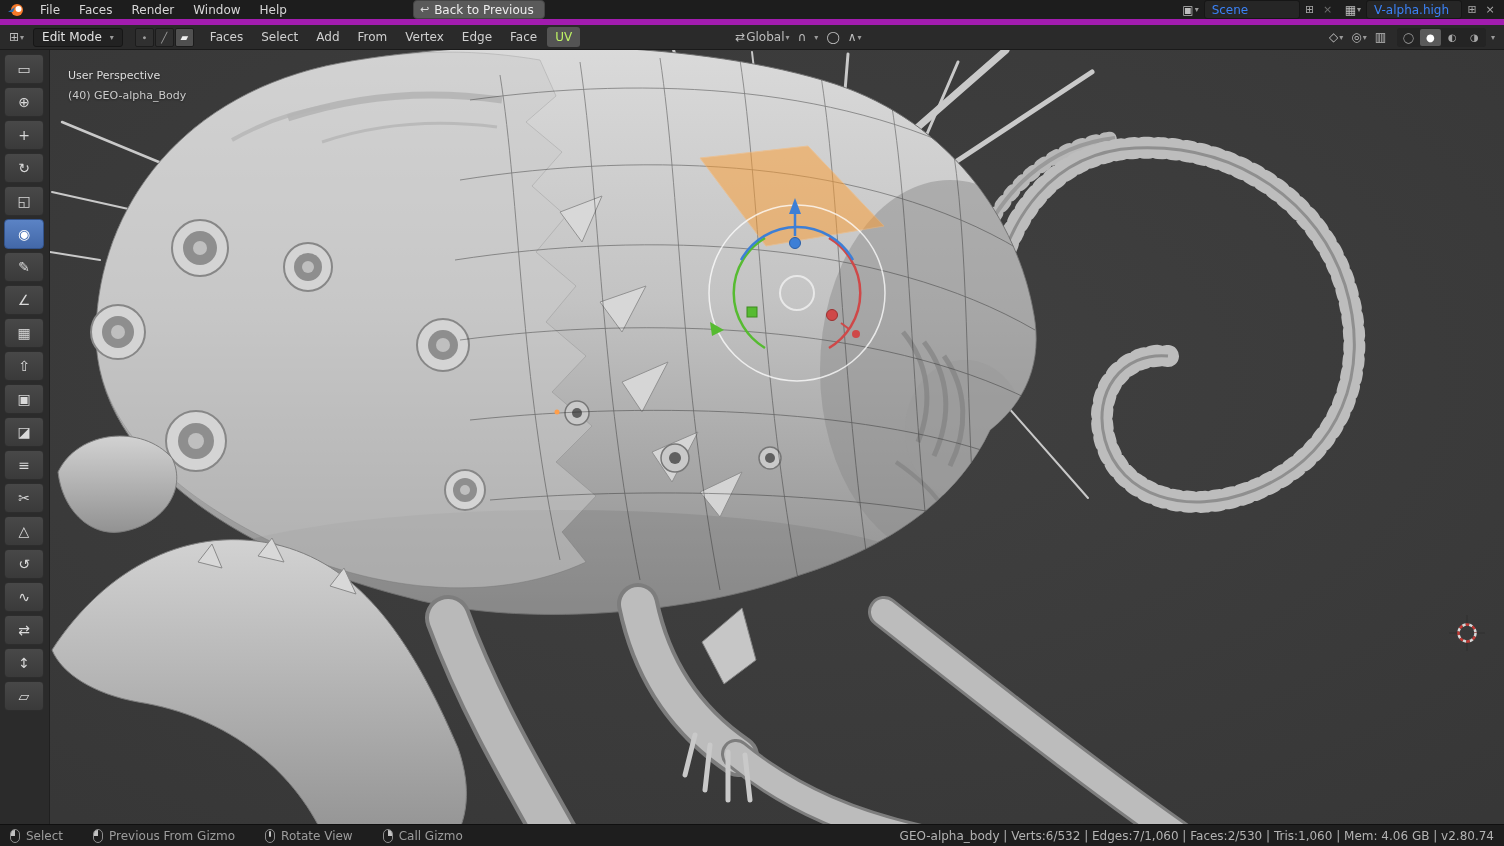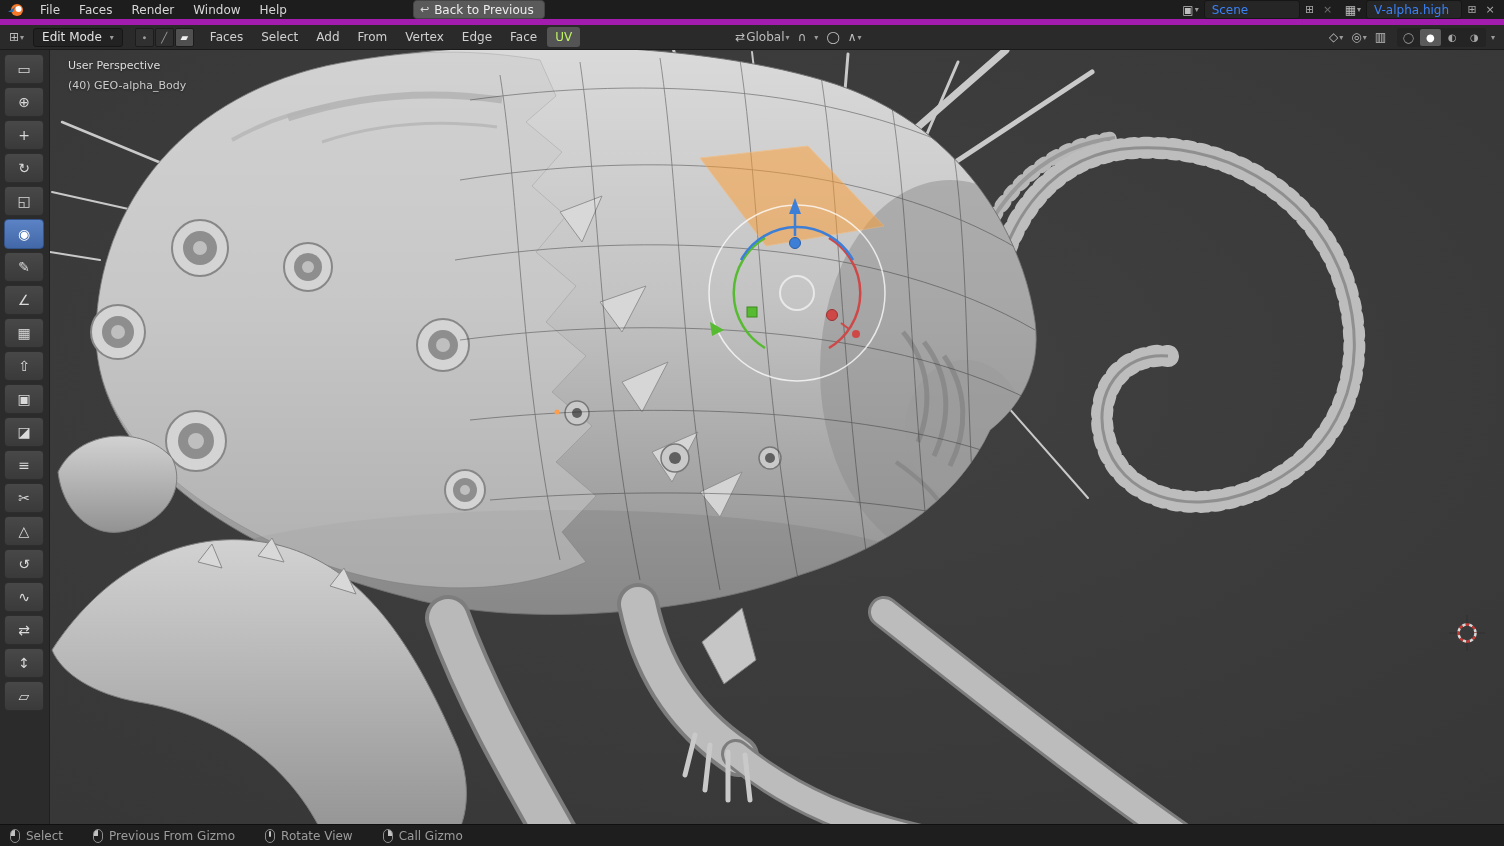--- a/index.html
+++ b/index.html
@@ -46,21 +46,21 @@
   .main{flex:1;display:flex;min-height:0}
   .toolbar{width:50px;background:#2b2b2b;border-right:1px solid #202020;
     padding:4px 4px;display:flex;flex-direction:column;gap:3px;overflow:hidden}
   .tool-btn{width:40px;height:30px;flex:0 0 30px;border-radius:4px;
     background:linear-gradient(#484848,#3a3a3a);border:1px solid #2d2d2d;
     display:flex;align-items:center;justify-content:center;font-size:14px;color:#d9d9d9}
   .tool-btn.active{background:linear-gradient(#5b83c5,#4368a8);border-color:#32528a;color:#fff}
 
   .viewport{flex:1;position:relative;background:#3b3b3b;overflow:hidden}
   .viewport svg{display:block;width:100%;height:100%}
-  .vp-overlay{position:absolute;left:18px;top:6px;color:#dedede;font-size:11px;line-height:20px;
+  .vp-overlay{position:absolute;left:18px;top:16px;color:#dedede;font-size:11px;line-height:20px;
     text-shadow:0 1px 2px rgba(0,0,0,.4);pointer-events:none}
   .vp-overlay .l2{color:#cbcbcb}
 
   
   .statusbar{height:22px;flex:0 0 22px;background:#1e1e1e;border-top:1px solid #101010;
     display:flex;align-items:center;padding:0 10px;gap:30px;color:#9c9c9c}
   .hint{display:flex;align-items:center;gap:6px}
   .mouse{width:10px;height:14px;border:1px solid #8d8d8d;border-radius:5px;position:relative}
   .mouse::before{content:"";position:absolute;background:#c3c3c3}
   .mouse.left::before{left:0;top:0;width:4px;height:6px;border-radius:4px 0 0 0}
@@ -449,15 +449,16 @@
       <span>Previous From Gizmo</span>
     </div>
     <div class="hint">
       <span class="mouse middle"></span>
       <span>Rotate View</span>
     </div>
     <div class="hint">
       <span class="mouse right"></span>
       <span>Call Gizmo</span>
     </div>
+    <div class="stats">GEO-alpha_body | Verts:6/532 | Edges:7/1,060 | Faces:2/530 | Tris:1,060 | Mem: 4.06 GB | v2.80.74</div>
   </div>
 
 </div>
 
 </body></html>

